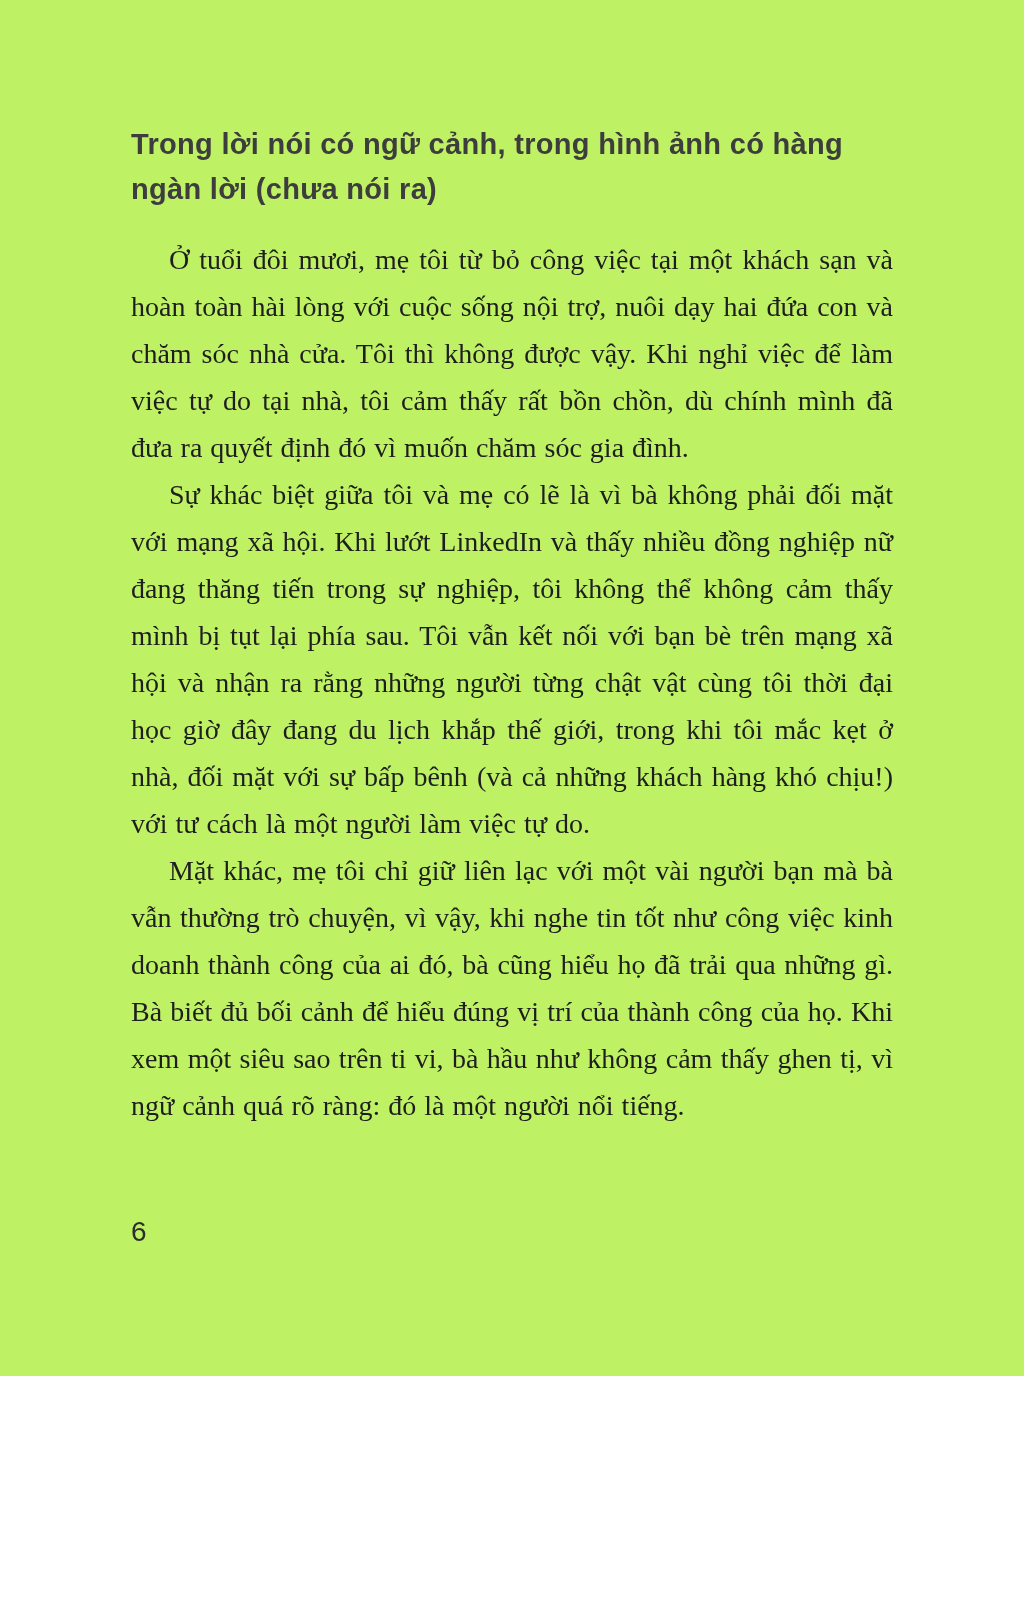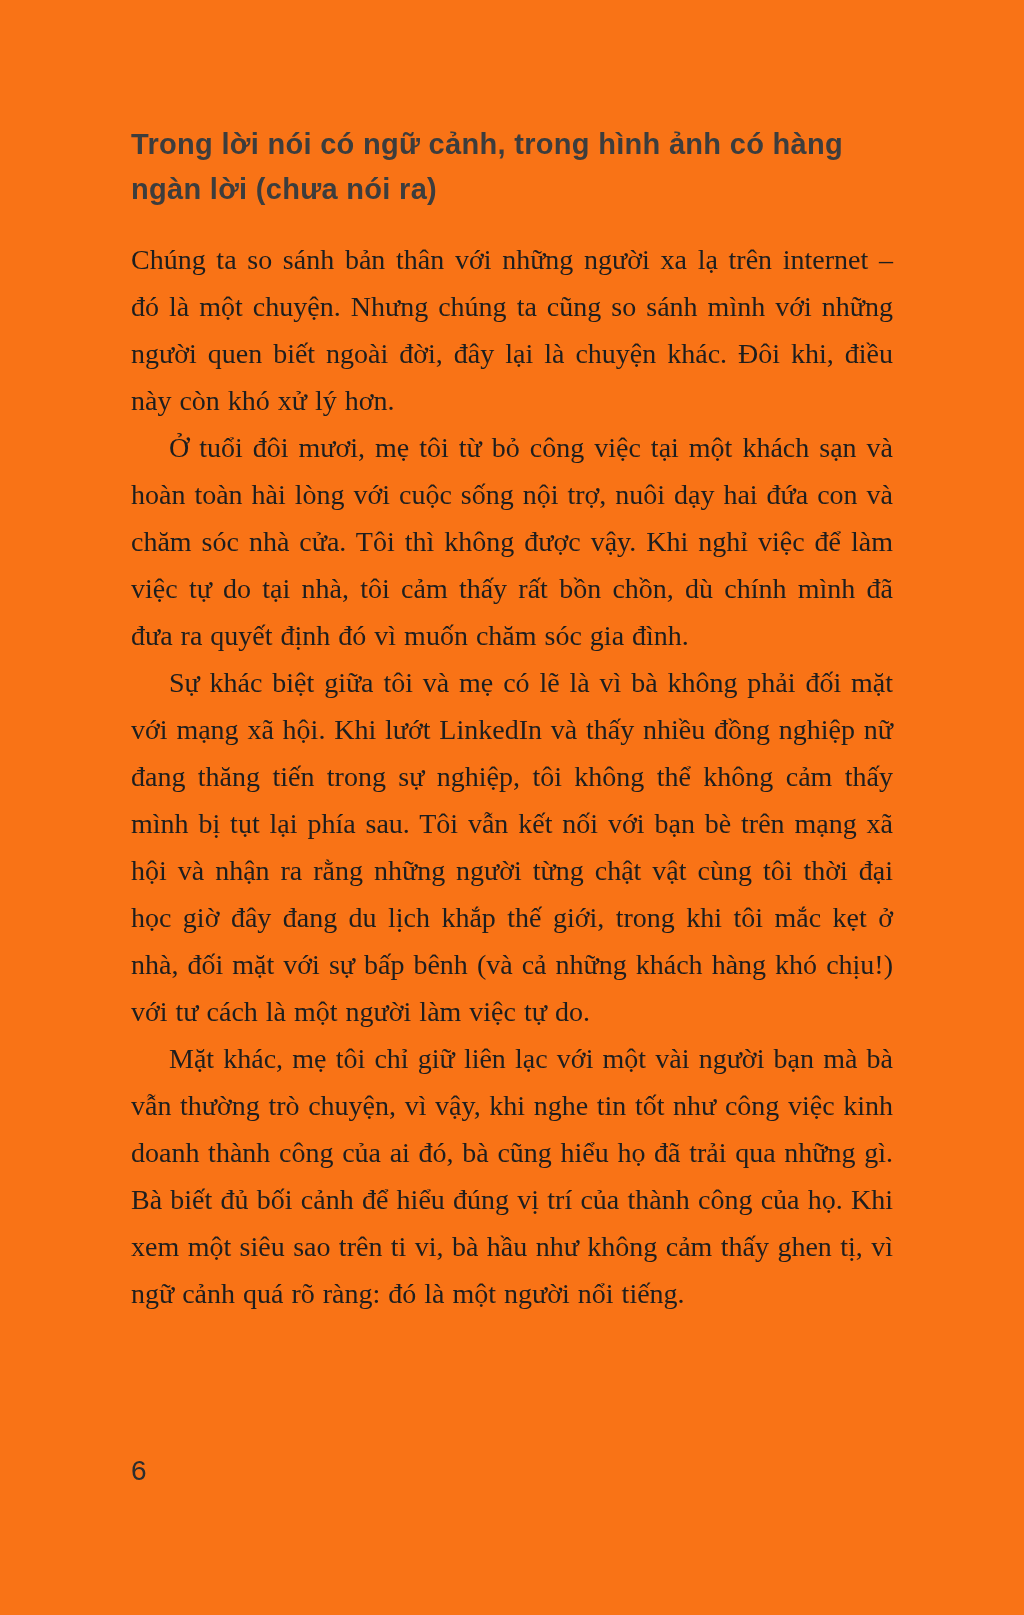--- a/index.html
+++ b/index.html
@@ -3,22 +3,22 @@
 <meta charset="utf-8">
 <style>
   html, body {
     margin: 0;
     padding: 0;
     background: #ffffff;
   }
   .book-page {
     position: relative;
     width: 1024px;
-    height: 1615px;
-    background: #f97316;
+    height: 1376px;
+    background: #bef264;
     box-sizing: border-box;
     padding: 122px 131px 0 131px;
     overflow: hidden;
   }
   .heading {
     font-family: "Liberation Sans", sans-serif;
     font-weight: 700;
     font-size: 29px;
     line-height: 45px;
     color: #3d3d3d;
@@ -47,21 +47,20 @@
   }
 </style>
 </head>
 <body>
 
 <div class="book-page">
 
   <h1 class="heading">Trong lời nói có ngữ cảnh, trong hình ảnh có hàng ngàn lời (chưa nói ra)</h1>
 
   <div class="body-text">
-    <p>Chúng ta so sánh bản thân với những người xa lạ trên internet – đó là một chuyện. Nhưng chúng ta cũng so sánh mình với những người quen biết ngoài đời, đây lại là chuyện khác. Đôi khi, điều này còn khó xử lý hơn.</p>
     <p class="indent">Ở tuổi đôi mươi, mẹ tôi từ bỏ công việc tại một khách sạn và hoàn toàn hài lòng với cuộc sống nội trợ, nuôi dạy hai đứa con và chăm sóc nhà cửa. Tôi thì không được vậy. Khi nghỉ việc để làm việc tự do tại nhà, tôi cảm thấy rất bồn chồn, dù chính mình đã đưa ra quyết định đó vì muốn chăm sóc gia đình.</p>
     <p class="indent">Sự khác biệt giữa tôi và mẹ có lẽ là vì bà không phải đối mặt với mạng xã hội. Khi lướt LinkedIn và thấy nhiều đồng nghiệp nữ đang thăng tiến trong sự nghiệp, tôi không thể không cảm thấy mình bị tụt lại phía sau. Tôi vẫn kết nối với bạn bè trên mạng xã hội và nhận ra rằng những người từng chật vật cùng tôi thời đại học giờ đây đang du lịch khắp thế giới, trong khi tôi mắc kẹt ở nhà, đối mặt với sự bấp bênh (và cả những khách hàng khó chịu!) với tư cách là một người làm việc tự do.</p>
     <p class="indent">Mặt khác, mẹ tôi chỉ giữ liên lạc với một vài người bạn mà bà vẫn thường trò chuyện, vì vậy, khi nghe tin tốt như công việc kinh doanh thành công của ai đó, bà cũng hiểu họ đã trải qua những gì. Bà biết đủ bối cảnh để hiểu đúng vị trí của thành công của họ. Khi xem một siêu sao trên ti vi, bà hầu như không cảm thấy ghen tị, vì ngữ cảnh quá rõ ràng: đó là một người nổi tiếng.</p>
   </div>
 
   <div class="page-number">6</div>
 
 </div>
 
 </body></html>

